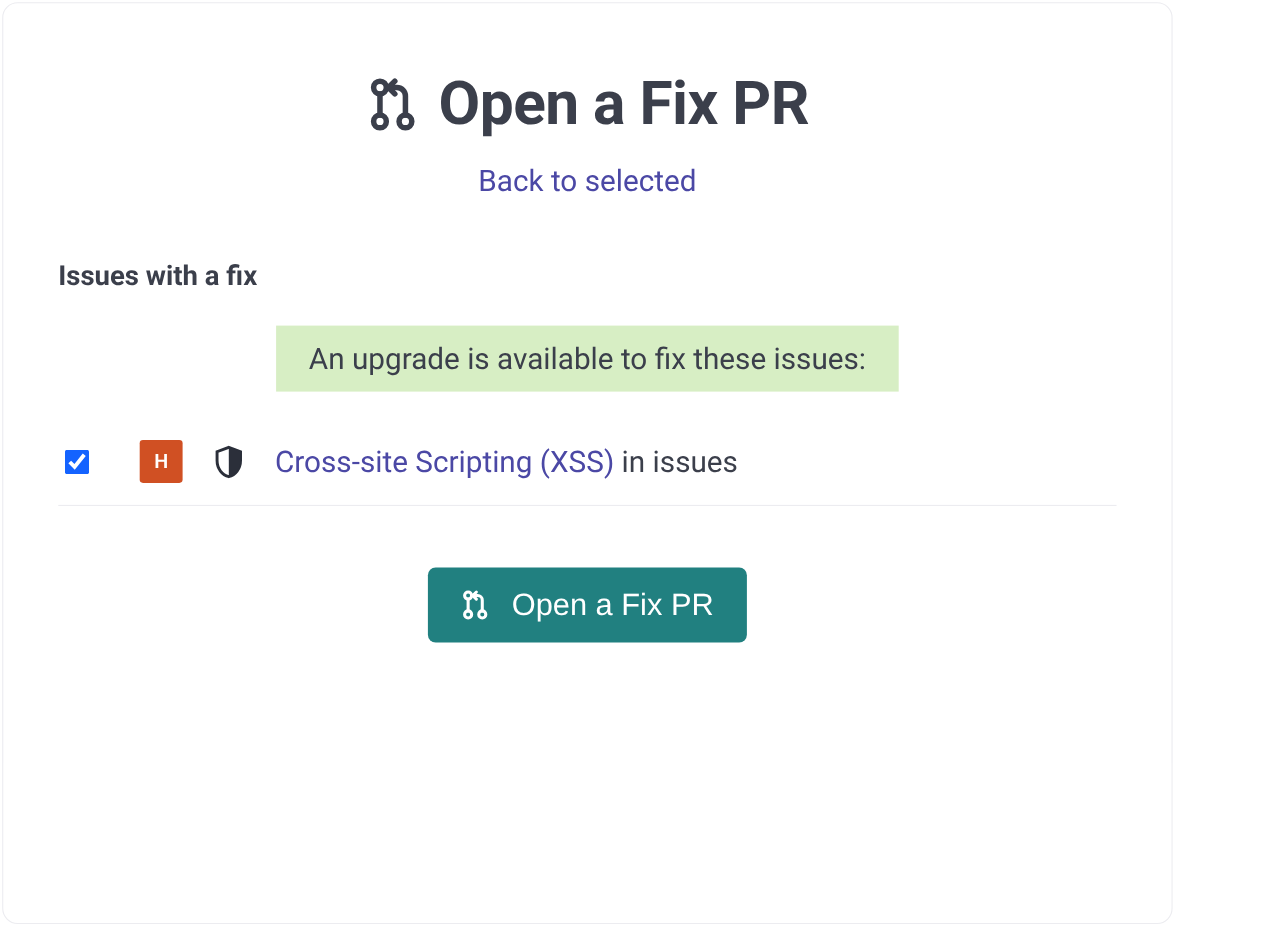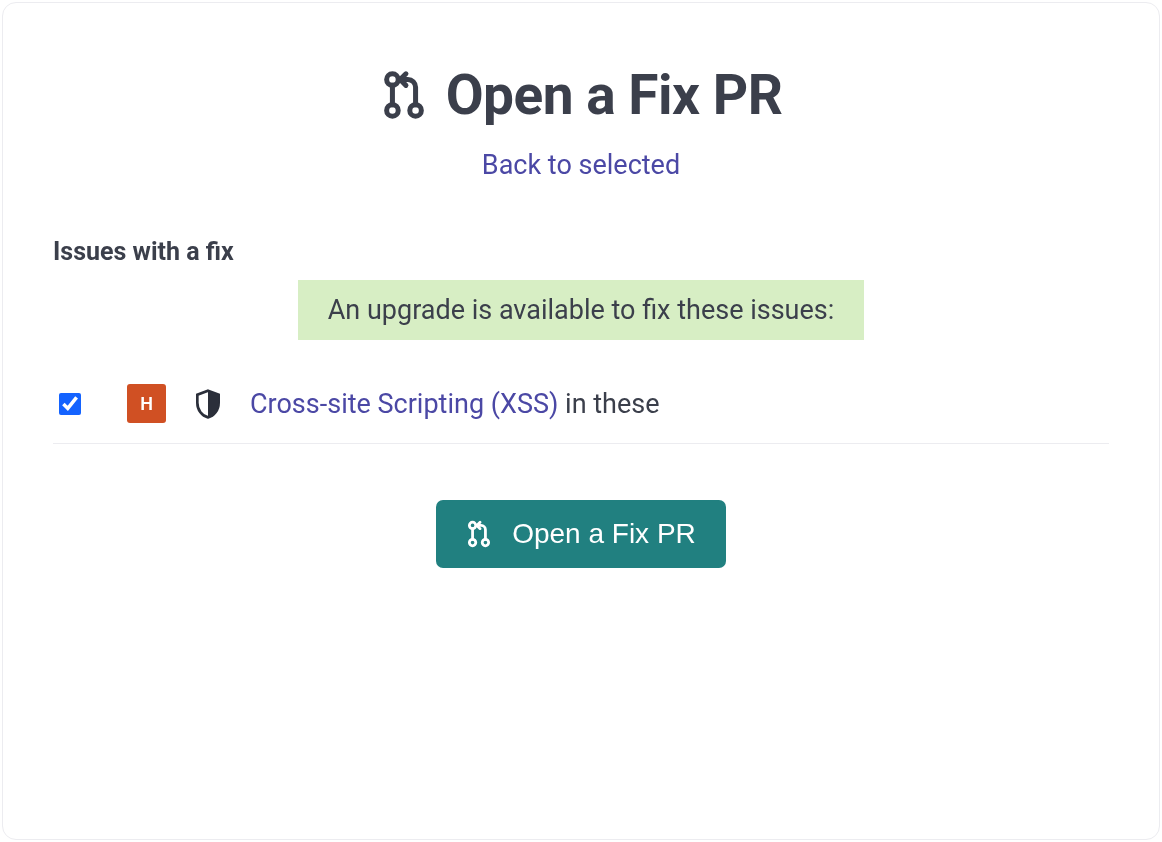--- a/index.html
+++ b/index.html
@@ -4,21 +4,21 @@
   <style>
     * { box-sizing: border-box; margin: 0; padding: 0; }
     html, body {
       font-family: -apple-system, BlinkMacSystemFont, "Segoe UI", Roboto, Helvetica, Arial, sans-serif;
       background: #fff;
       color: #3b3f4b;
       width: 1162px;
       height: 842px;
     }
     .card {
-      width: 1158px;
+      width: 1064px;
       min-height: 838px;
       margin: 2px;
       border: 1px solid #ececf0;
       border-radius: 14px;
       padding: 60px 50px 68px 50px;
       background: #fff;
     }
     .title-wrap {
       text-align: center;
     }
@@ -46,21 +46,21 @@
       cursor: pointer;
     }
     .section-title {
       margin-top: 56px;
       font-size: 25px;
       font-weight: 700;
       color: #3b3f4b;
     }
     .upgrade-banner-wrap {
       text-align: center;
-      margin-top: 14px;
+      margin-top: 30px;
     }
     .upgrade-banner {
       display: inline-block;
       background: #d7eec4;
       padding: 14px 30px;
       font-size: 27px;
       color: #3b3f4b;
     }
     .issues-table {
       margin-top: 36px;
@@ -163,21 +163,21 @@
     <div class="issue-row">
       <input type="checkbox" class="checkbox" checked="" style="">
       <span class="severity-badge">H</span>
       <span class="shield-icon">
         <svg width="32" height="32" viewBox="0 0 24 24">
           <path d="M12 2 L20 5 V11 C20 16.5 16.5 21 12 22 C7.5 21 4 16.5 4 11 V5 Z" fill="none" stroke="#2b2f3a" stroke-width="2"></path>
           <path d="M12 2 L20 5 V11 C20 16.5 16.5 21 12 22 Z" fill="#2b2f3a"></path>
         </svg>
       </span>
       <span class="issue-text">
-        <a class="issue-link">Cross-site Scripting (XSS)</a><span class="issue-suffix"> in these</span>
+        <a class="issue-link">Cross-site Scripting (XSS)</a><span class="issue-suffix"> in issues</span>
       </span>
     </div>
   </div>
 
 
   <div class="cta-wrap">
     <button class="cta-button">
       <span class="pr-icon-sm">
         <svg width="26" height="30" viewBox="0 0 24 28" fill="none" stroke="#ffffff" stroke-width="2.6" stroke-linecap="round" stroke-linejoin="round">
           <circle cx="6" cy="6" r="3"></circle>

